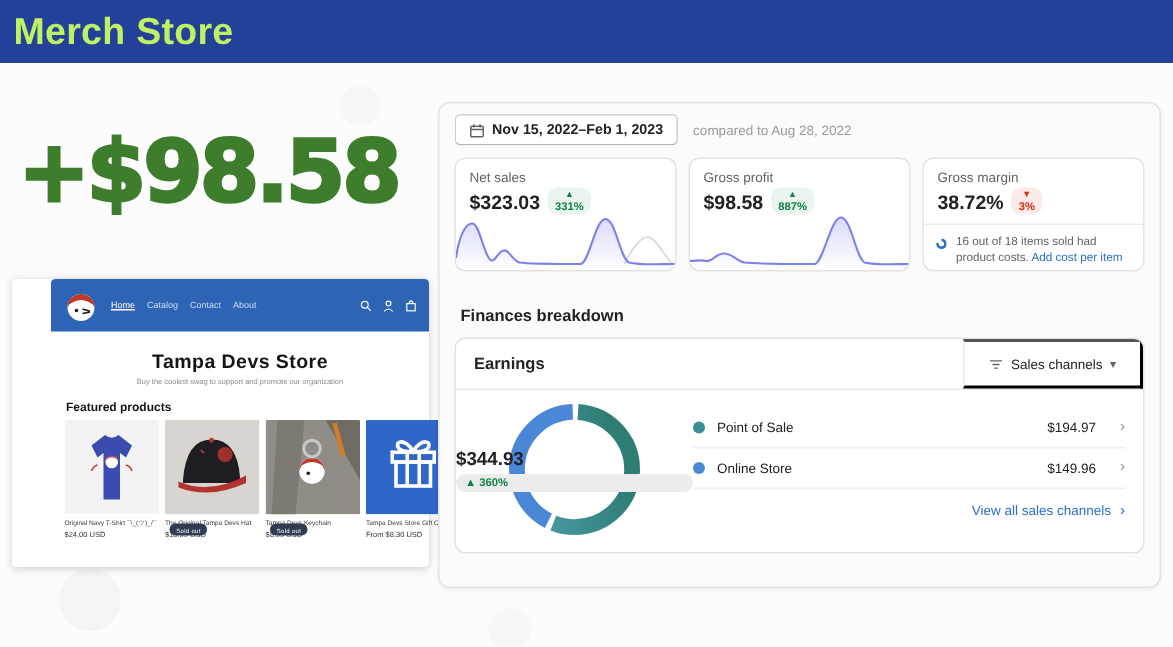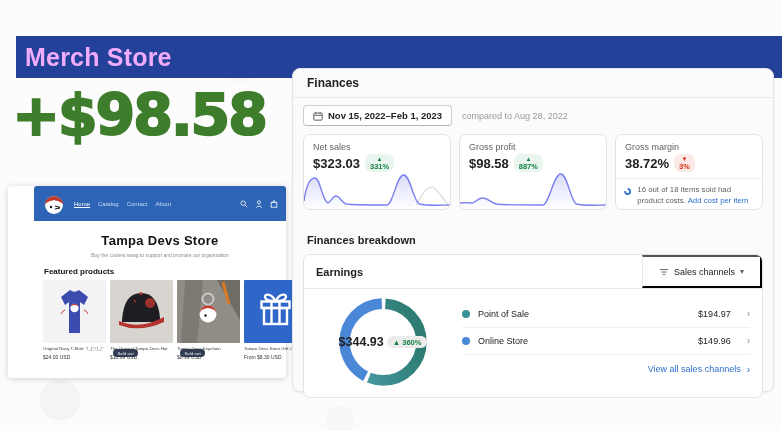--- a/index.html
+++ b/index.html
@@ -12,23 +12,23 @@
     background-image:
       radial-gradient(circle at 700px 110px, rgba(0,0,0,0.025) 16px, transparent 17px),
       radial-gradient(circle at 60px 400px, rgba(0,0,0,0.03) 20px, transparent 21px),
       radial-gradient(circle at 340px 420px, rgba(0,0,0,0.02) 14px, transparent 15px),
       radial-gradient(circle at 760px 300px, rgba(0,0,0,0.02) 12px, transparent 13px),
       radial-gradient(circle at 240px 70px, rgba(0,0,0,0.02) 13px, transparent 14px);
   }
 
   
   .topbar {
-    position:absolute; top:0; left:16px; right:0; height:42px;
-    background:#24419a; color:#f0abfc;
-    display:flex; align-items:center; padding-left:9px;margin-top:36px;
+    position:absolute; top:0; left:0; right:0; height:42px;
+    background:#24419a; color:#bef264;
+    display:flex; align-items:center; padding-left:9px;
   }
   .topbar .title { font-size:25px; font-weight:700; letter-spacing:.2px; }
 
   
   .hero {
     position:absolute; left:6px; top:82px; width:266px;
     text-align:center; font-family:"DejaVu Sans", sans-serif;
     font-size:57px; font-weight:800; letter-spacing:-2px;
     color:#3e7d2b; -webkit-text-stroke:2px #3e7d2b;
     text-shadow:0 0 4px rgba(255,255,255,.9);
@@ -111,22 +111,22 @@
   .earnings-header { display:flex; height:34px; border-bottom:1px solid #e9e9e9; align-items:stretch; }
   .earnings-title { flex:1; display:flex; align-items:center; padding-left:12px; font-size:11px; font-weight:700; color:#202223; }
   .channels-btn {
     width:120px; border-left:1px solid #e9e9e9; display:flex; align-items:center;
     justify-content:center; gap:5px; font-size:9px; color:#202223; cursor:pointer; background:#fff;
   }
   .caret { font-size:8px; color:#5f6368; }
   .earnings-body { display:flex; align-items:center; padding:5px 0 7px; }
   .donut-wrap { width:158px; display:flex; justify-content:center; position:relative; }
   .donut-center {
-    position:absolute; inset:0; display:flex; flex-direction:row;
-    align-items:center; justify-content:center; gap:3px;
+    position:absolute; inset:0; display:flex; flex-direction:column;
+    justify-content:center; gap:3px;
   }
   .donut-total { font-size:12.5px; font-weight:700; color:#202223; }
   .donut-badge {
     display:inline-flex; align-items:center; gap:2px;
     background:#ececec; color:#108043; font-size:7.5px; font-weight:700;
     padding:1.5px 6px; border-radius:7px;
   }
   .rows { flex:1; padding-right:12px; }
   .legend-row {
     display:flex; align-items:center; gap:8px; height:27px;
@@ -249,21 +249,20 @@
       </div>
       <div class="p-title">Tampa Devs Store Gift Card</div>
       <div class="p-price">From $8.30 USD</div>
     </div>
 
   </div>
 </div>
 
 <div class="panel">
 
-  <div class="panel-header">Finances</div>
 
   <div class="date-row">
     <button class="date-btn">
       <svg width="10" height="10" viewBox="0 0 12 12">
         <rect x="1" y="2.5" width="10" height="8.5" rx="1" fill="none" stroke="#5f6368" stroke-width="1.2"></rect>
         <line x1="1" y1="5.2" x2="11" y2="5.2" stroke="#5f6368" stroke-width="1.2"></line>
         <line x1="3.5" y1="1" x2="3.5" y2="3.5" stroke="#5f6368" stroke-width="1.2"></line>
         <line x1="8.5" y1="1" x2="8.5" y2="3.5" stroke="#5f6368" stroke-width="1.2"></line>
       </svg>
       <span>Nov 15, 2022–Feb 1, 2023</span>

